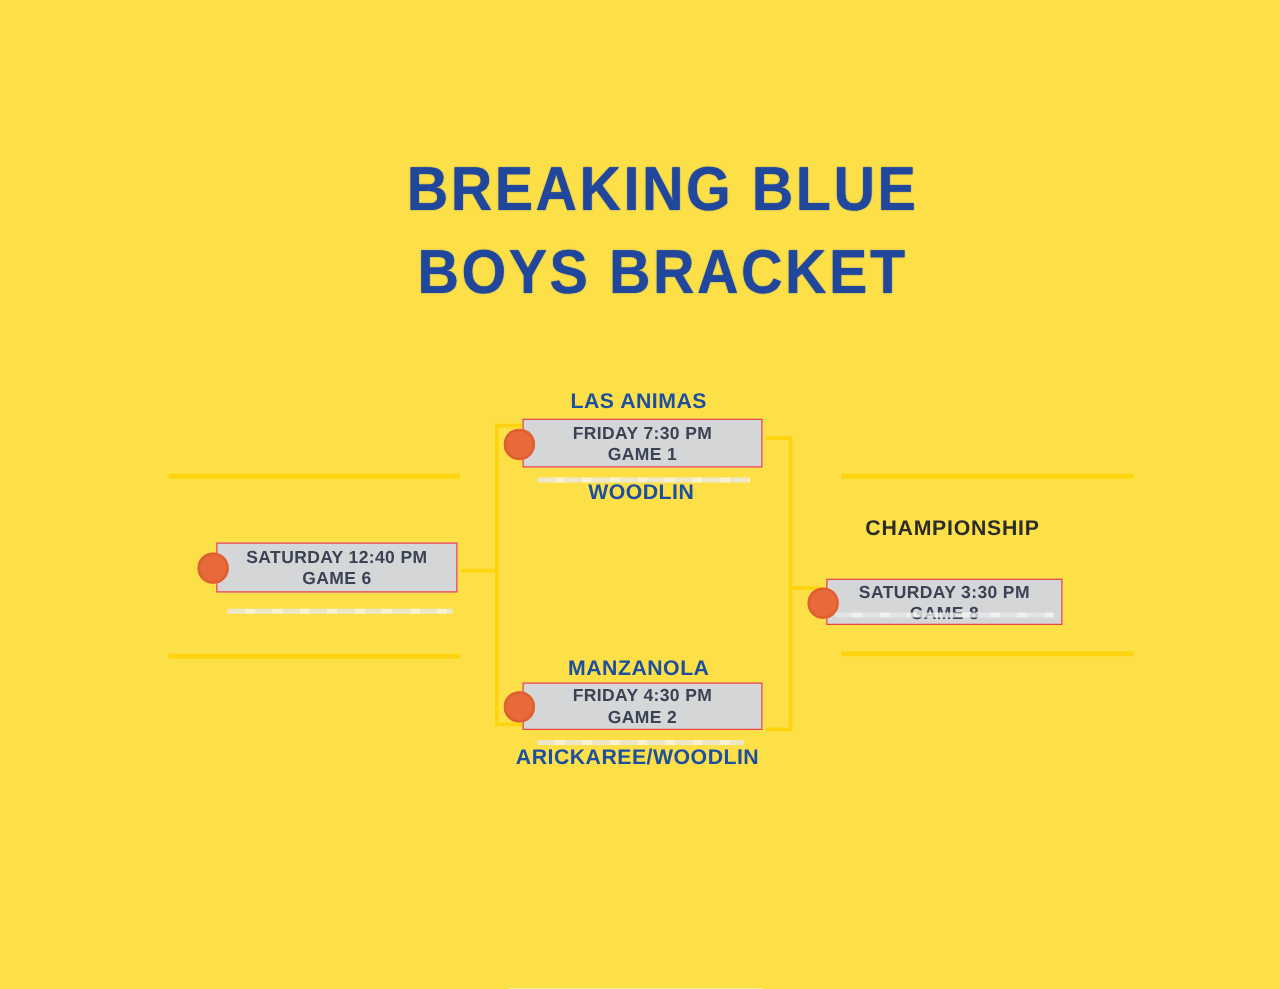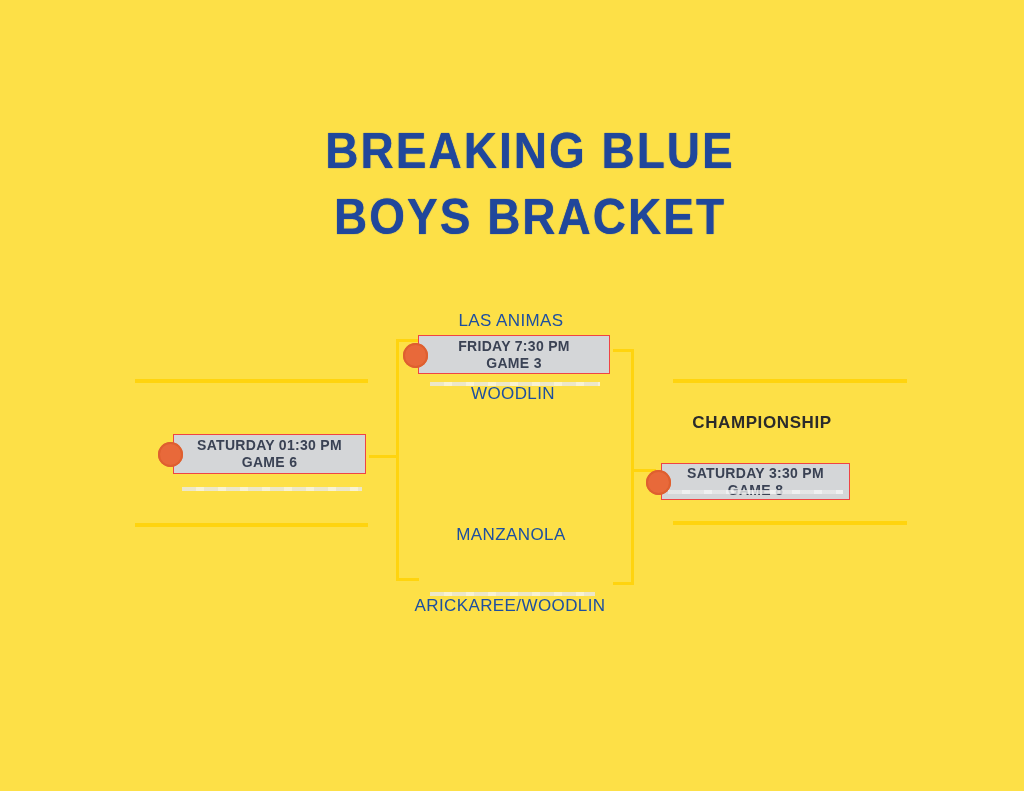--- a/index.html
+++ b/index.html
@@ -28,21 +28,21 @@
 
   
   .yline{position:absolute;background:#FFD40E;}
 
   
   .team-label{
     position:absolute;
     transform:translateX(-50%);
     color:#1D4FA0;
     font-size:17px;
-    font-weight:normal;
+    font-weight:bold;
     letter-spacing:0.4px;
     white-space:nowrap;
   }
   .round-label{
     position:absolute;
     transform:translateX(-50%);
     color:#2B2B2B;
     font-size:17px;
     font-weight:bold;
     letter-spacing:0.6px;
@@ -116,33 +116,38 @@
 
   <div class="yline" style="left:631px;top:349px;width:3px;height:236px;"></div>
   <div class="yline" style="left:613px;top:349px;width:20px;height:3px;"></div>
   <div class="yline" style="left:613px;top:582px;width:20px;height:3px;"></div>
   <div class="yline" style="left:631px;top:469px;width:25px;height:3px;"></div>
 
   <div class="team-label" style="left:511px;top:311px;">LAS ANIMAS</div>
   <div class="game-box" style="left:418px;top:335px;width:190px;height:37px;">
     <span class="bullet"></span>
     <div class="line1">FRIDAY 7:30 PM</div>
-    <div class="line2">GAME 3</div>
+    <div class="line2">GAME 1</div>
   </div>
   <div class="ghost" style="left:430px;top:382px;width:170px;"></div>
   <div class="team-label" style="left:513px;top:384px;">WOODLIN</div>
 
   <div class="game-box" style="left:173px;top:434px;width:191px;height:38px;">
     <span class="bullet"></span>
-    <div class="line1">SATURDAY 01:30 PM</div>
+    <div class="line1">SATURDAY 12:40 PM</div>
     <div class="line2">GAME 6</div>
   </div>
   <div class="ghost" style="left:182px;top:487px;width:180px;"></div>
 
   <div class="team-label" style="left:511px;top:525px;">MANZANOLA</div>
+  <div class="game-box" style="left:418px;top:546px;width:190px;height:36px;">
+    <span class="bullet"></span>
+    <div class="line1">FRIDAY 4:30 PM</div>
+    <div class="line2">GAME 2</div>
+  </div>
   <div class="ghost" style="left:430px;top:592px;width:165px;"></div>
   <div class="team-label" style="left:510px;top:596px;">ARICKAREE/WOODLIN</div>
 
   <div class="round-label" style="left:762px;top:413px;">CHAMPIONSHIP</div>
   <div class="game-box" style="left:661px;top:443px;width:187px;height:35px;margin-top:20px;">
     <span class="bullet"></span>
     <div class="line1">SATURDAY 3:30 PM</div>
     <div class="line2">GAME 8</div>
   </div>
   <div class="ghost" style="left:668px;top:490px;width:175px;"></div>

